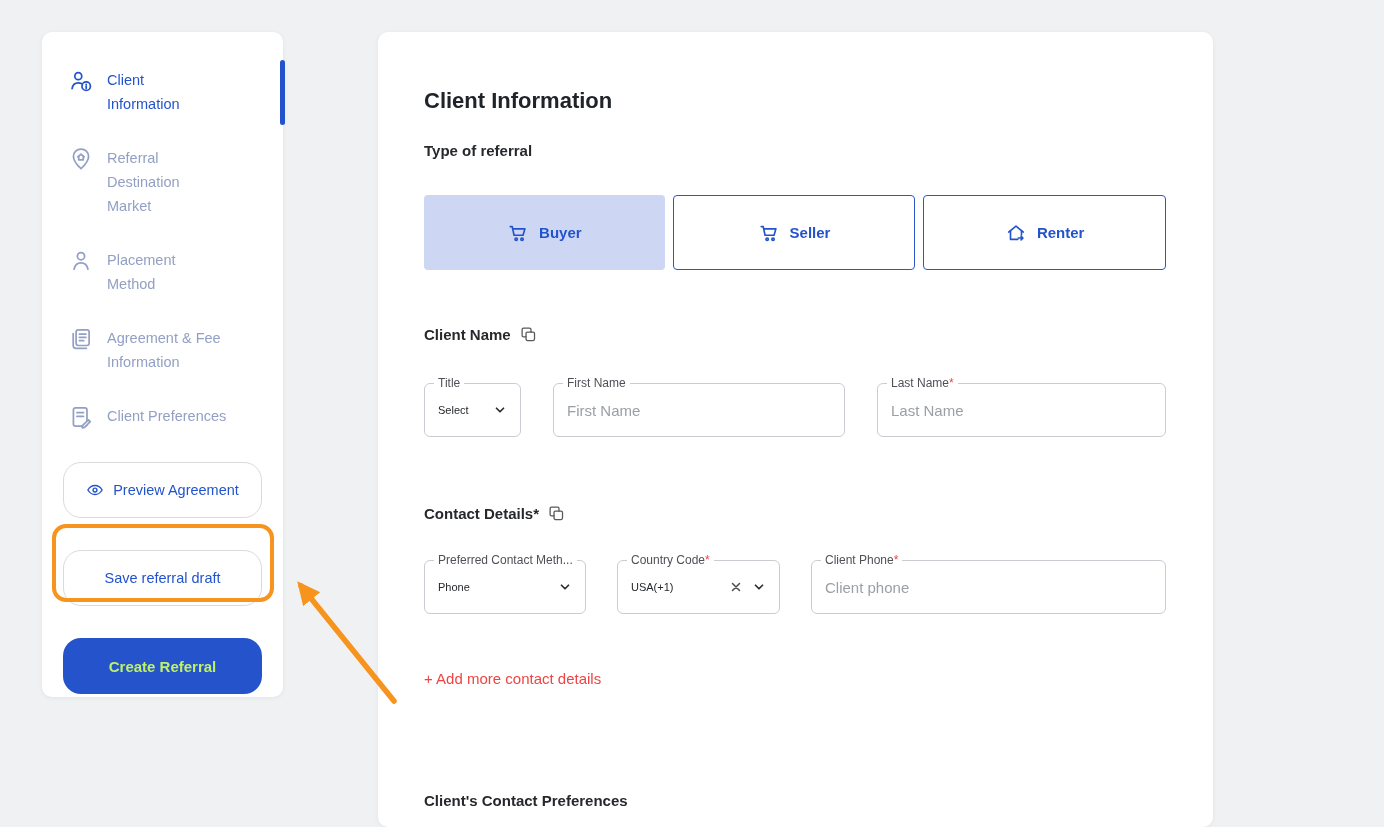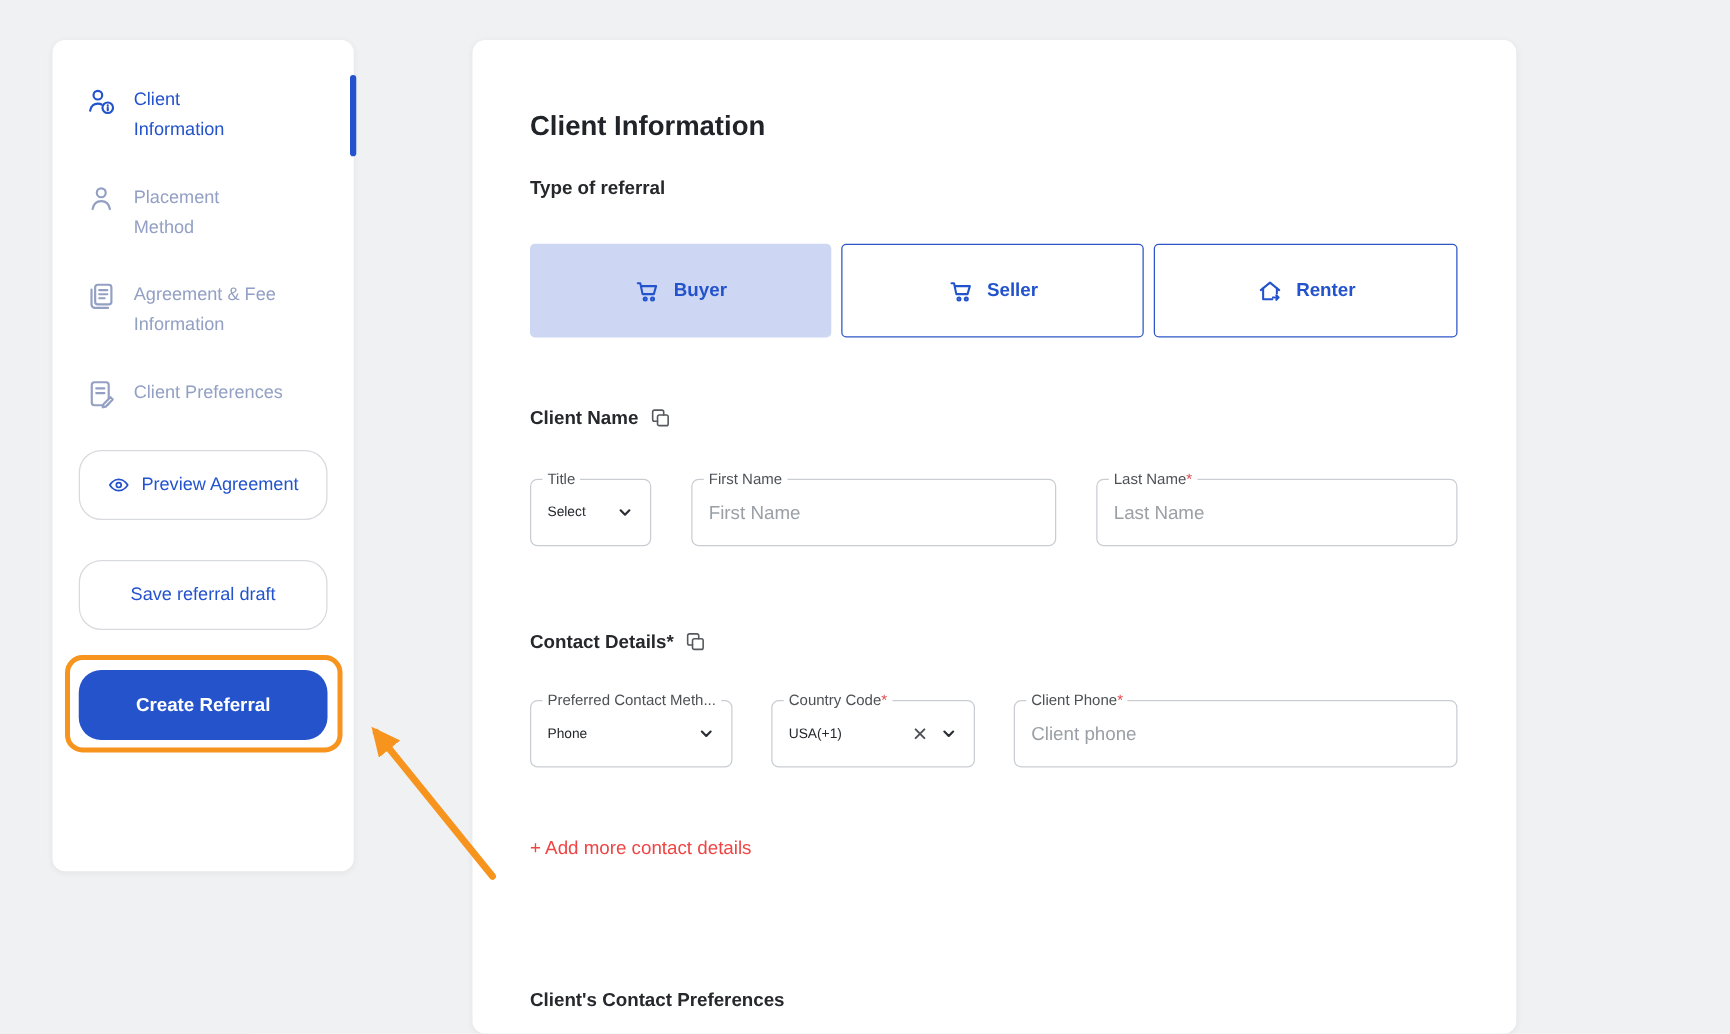--- a/index.html
+++ b/index.html
@@ -24,21 +24,21 @@
   .nlabel { font-size: 14.5px; font-weight: 500; line-height: 24px; }
   .w96 { max-width: 96px; } .w100 { max-width: 100px; } .w110 { max-width: 110px; }
   .w140 { max-width: 140px; } .w130 { max-width: 130px; }
   .side-btn {
     display: flex; align-items: center; justify-content: center; gap: 9px;
     margin: 0 21px 32px 21px; width: calc(100% - 42px); height: 56px;
     background: #fff; border: 1px solid #d8dade; border-radius: 18px;
     color: #2353cc; font-family: inherit; font-size: 14.5px; font-weight: 500; cursor: pointer;
   }
   .side-btn svg { width: 18px; height: 18px; }
-  .side-btn.primary { background: #2553cb; border: none; color: #ffffff; font-weight: 600; font-size: 15px; }
+  .side-btn.primary { background: #2553cb; border: none; color: #bef264; font-weight: 600; font-size: 15px; }
 
   
   .anno-rect {
     position: absolute; left: 52px; top: 524px; width: 222px; height: 78px;
     border: 4px solid #F7941E; border-radius: 14px; pointer-events: none; z-index: 5;
   }
   .anno-arrow { position: absolute; left: 0; top: 0; pointer-events: none; z-index: 5; }
 
   
   .main { left: 378px; top: 32px; width: 835px; height: 795px; padding: 56px 47px 0 46px; }
@@ -98,20 +98,30 @@
         <svg viewBox="0 0 24 24" fill="none" stroke="currentColor" stroke-width="1.6" stroke-linecap="round" stroke-linejoin="round">
           <circle cx="9.5" cy="7.5" r="3.2"></circle>
           <path d="M3.8 19c.5-3.4 2.9-5.3 5.7-5.3 1 0 2 .2 2.8.7"></path>
           <circle cx="16.8" cy="16.8" r="3.9"></circle>
           <path d="M16.8 15.1v.2M16.8 16.8v1.9"></path>
         </svg>
       </span>
       <span class="nlabel w96">Client Information</span>
     </div>
 
+    <div class="nav-item">
+      <span class="nicon">
+        <svg viewBox="0 0 24 24" fill="none" stroke="currentColor" stroke-width="1.6" stroke-linecap="round" stroke-linejoin="round">
+          <path d="M12 2.8c-3.9 0-7 3-7 6.8 0 4.8 7 11.2 7 11.2s7-6.4 7-11.2c0-3.8-3.1-6.8-7-6.8z"></path>
+          <path d="M9 10l3-2.4L15 10"></path>
+          <path d="M9.9 9.6v3.1h4.2V9.6"></path>
+        </svg>
+      </span>
+      <span class="nlabel w100">Referral Destination Market</span>
+    </div>
 
     <div class="nav-item">
       <span class="nicon">
         <svg viewBox="0 0 24 24" fill="none" stroke="currentColor" stroke-width="1.6" stroke-linecap="round" stroke-linejoin="round">
           <circle cx="12" cy="7.6" r="3.3"></circle>
           <path d="M5.6 19.6c.7-3.9 3.3-5.9 6.4-5.9s5.7 2 6.4 5.9"></path>
         </svg>
       </span>
       <span class="nlabel w110">Placement Method</span>
     </div>

